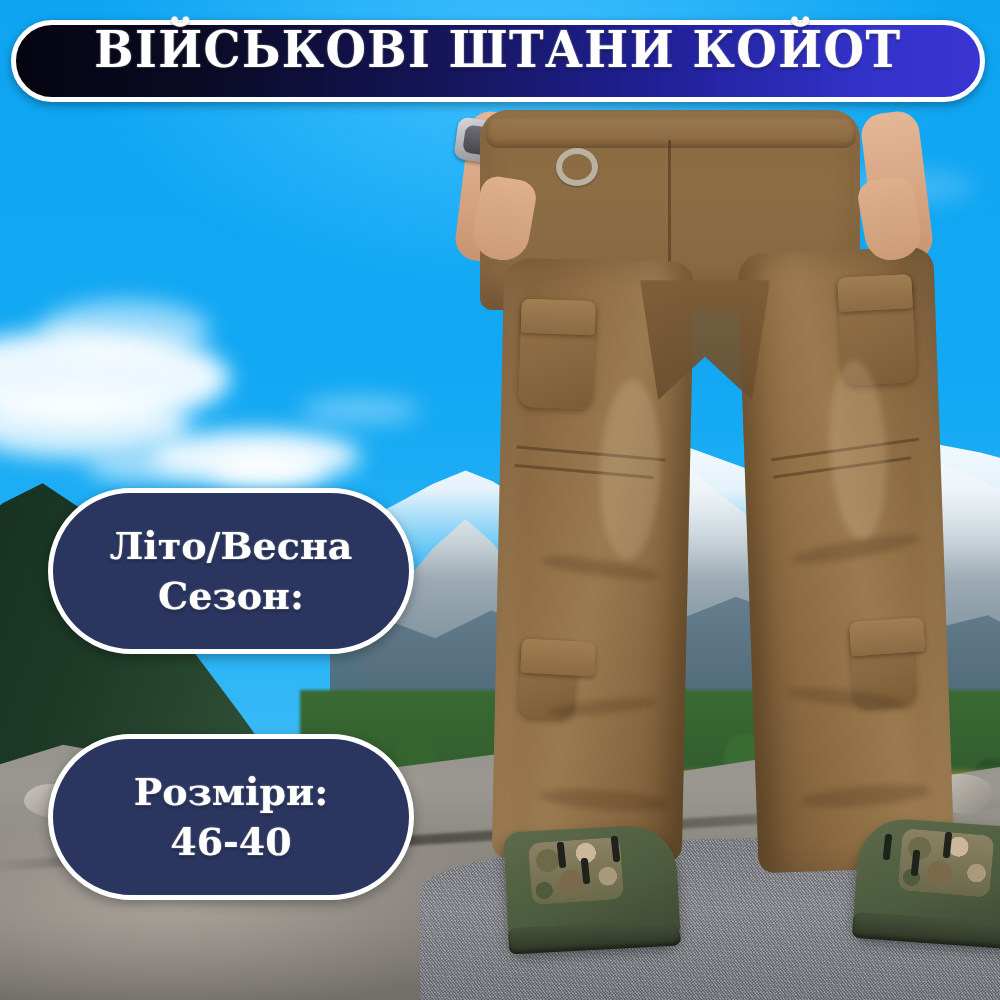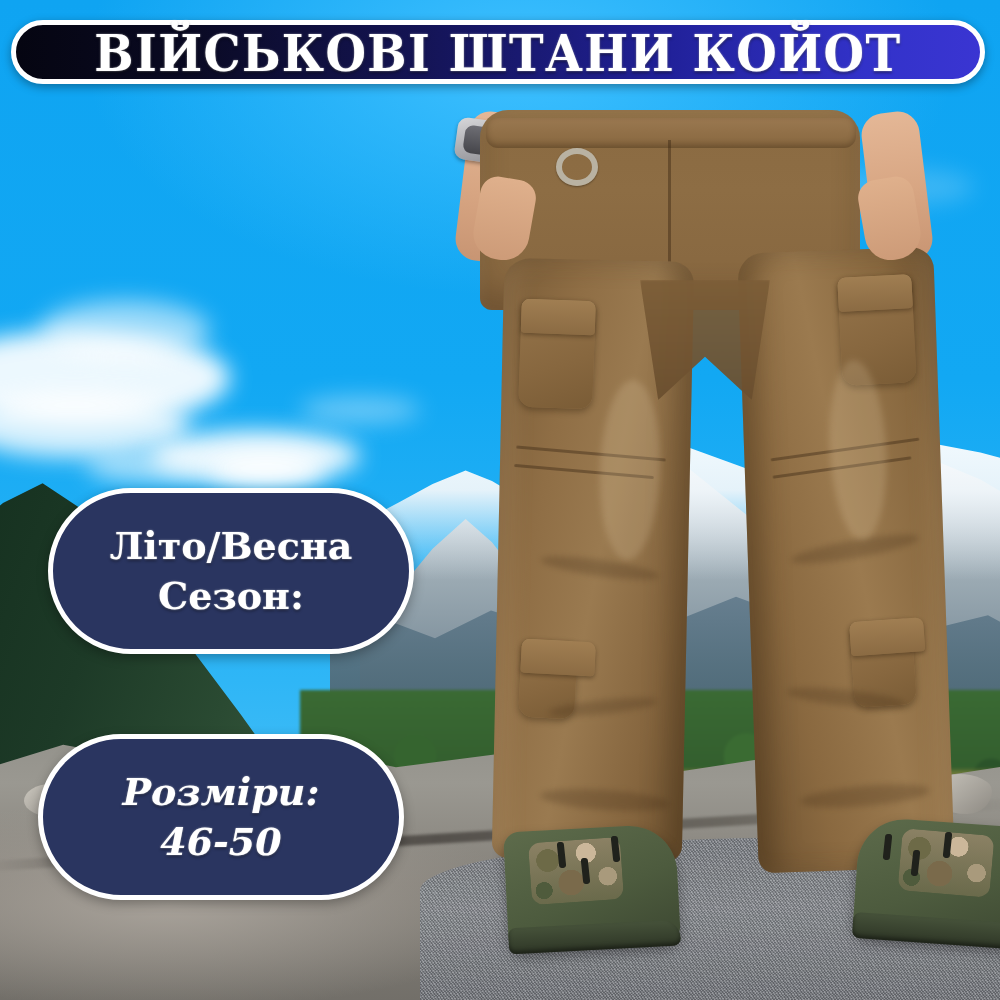--- a/index.html
+++ b/index.html
@@ -226,25 +226,25 @@
       radial-gradient(circle 13px at 84% 62%, #a99a7c 0 70%, rgba(0,0,0,0) 72%),
       radial-gradient(circle 12px at 14% 78%, #4f5b3c 0 70%, rgba(0,0,0,0) 72%),
       linear-gradient(#8b8164,#6a6a4b);
   }
   .camo-l{left:530px;top:840px;transform:rotate(-4deg);}
   .camo-r{left:900px;top:832px;transform:rotate(5deg);}
   .lace{position:absolute;width:7px;height:26px;background:#20221c;border-radius:3px;}
 
   
   .banner{
-    position:absolute;left:11px;top:20px;width:974px;height:64px;
+    position:absolute;left:11px;top:20px;width:974px;height:82px;
     border:5px solid #ffffff;border-radius:46px;
     background:linear-gradient(90deg,#050511 0%, #0a0a23 18%, #141455 42%, #21219a 68%, #3232c9 88%, #3a35d2 100%);
     box-shadow:0 3px 10px rgba(0,0,0,.35);
-    display:flex;align-items:flex-end;justify-content:center;
+    display:flex;align-items:flex-start;justify-content:center;
     box-sizing:border-box;
   }
   .banner-title{
     color:#ffffff;
     font-family:"DejaVu Serif", serif;
     font-weight:bold;
     font-size:50px;
     letter-spacing:1.5px;
     line-height:1;
     text-shadow:0 0 2px rgba(255,255,255,.55), 0 2px 3px rgba(0,0,0,.45);
@@ -267,21 +267,21 @@
     color:#ffffff;
     font-family:"DejaVu Serif", serif;
     font-weight:bold;
     font-size:38px;
     line-height:1.32;
     text-shadow:0 0 2px rgba(255,255,255,.5), 0 2px 3px rgba(0,0,0,.40);
     white-space:nowrap;
   }
   #badge-1{left:48px;top:228px;width:366px;height:174px;}
   #badge-2{left:48px;top:488px;width:366px;height:166px;}
-  #badge-3{left:38px;top:734px;width:366px;height:166px;font-style:italic;}
+  #badge-3{left:48px;top:734px;width:366px;height:166px;}
 </style>
 </head>
 <body>
 
 <div id="stage">
 
   <div class="layer sky"></div>
 
   <div>
     <div class="cloud cl-a"></div>
@@ -375,16 +375,16 @@
   </div>
 
 
   <div class="badge" id="badge-2">
     <div class="badge-line">Літо/Весна</div>
     <div class="badge-line">Сезон:</div>
   </div>
 
   <div class="badge" id="badge-3">
     <div class="badge-line">Розміри:</div>
-    <div class="badge-line">46-50</div>
+    <div class="badge-line">46-40</div>
   </div>
 
 </div>
 
 </body></html>

